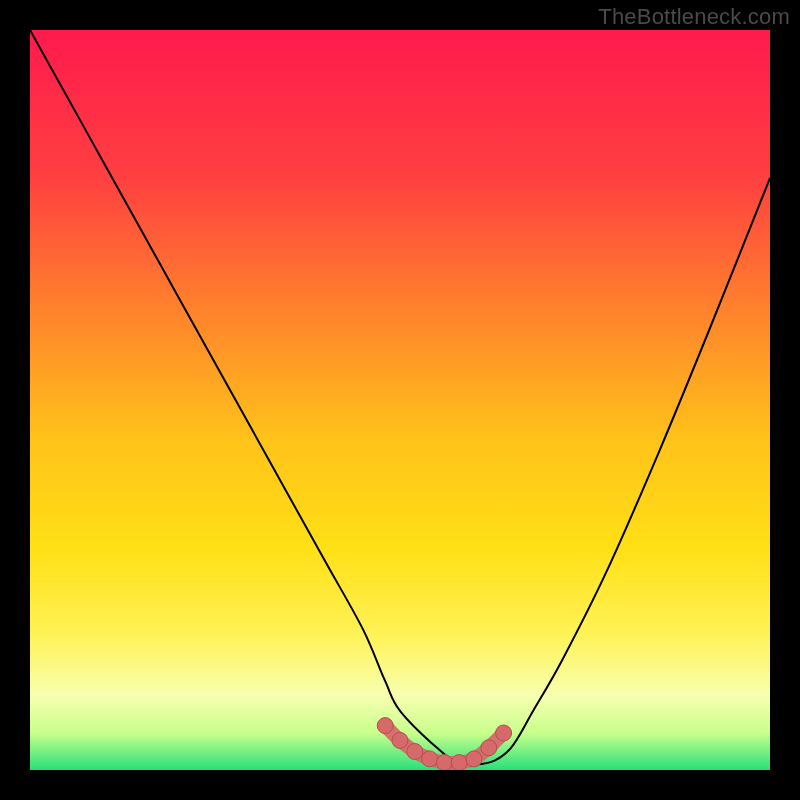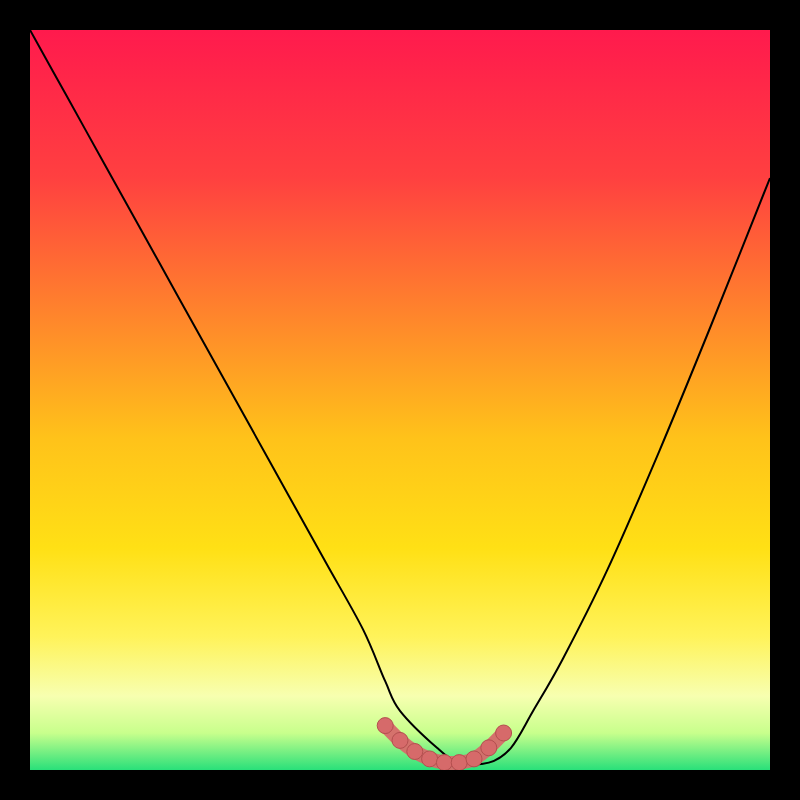--- a/index.html
+++ b/index.html
@@ -35,20 +35,21 @@
     height: 740px;
   }
   svg {
     display: block;
   }
 </style>
 </head>
 <body>
 
 <div class="frame">
+  <div class="watermark">TheBottleneck.com</div>
   <div class="inner">
     <svg id="plot-svg" width="740" height="740" viewBox="0 0 740 740">
       <defs>
         <linearGradient id="bg-grad" x1="0" y1="0" x2="0" y2="1">
             <stop offset="0%" stop-color="#ff1a4d"></stop>
             <stop offset="20%" stop-color="#ff4040"></stop>
             <stop offset="40%" stop-color="#ff8a2a"></stop>
             <stop offset="55.00000000000001%" stop-color="#ffc21a"></stop>
             <stop offset="70%" stop-color="#ffe015"></stop>
             <stop offset="82%" stop-color="#fff35a"></stop>

